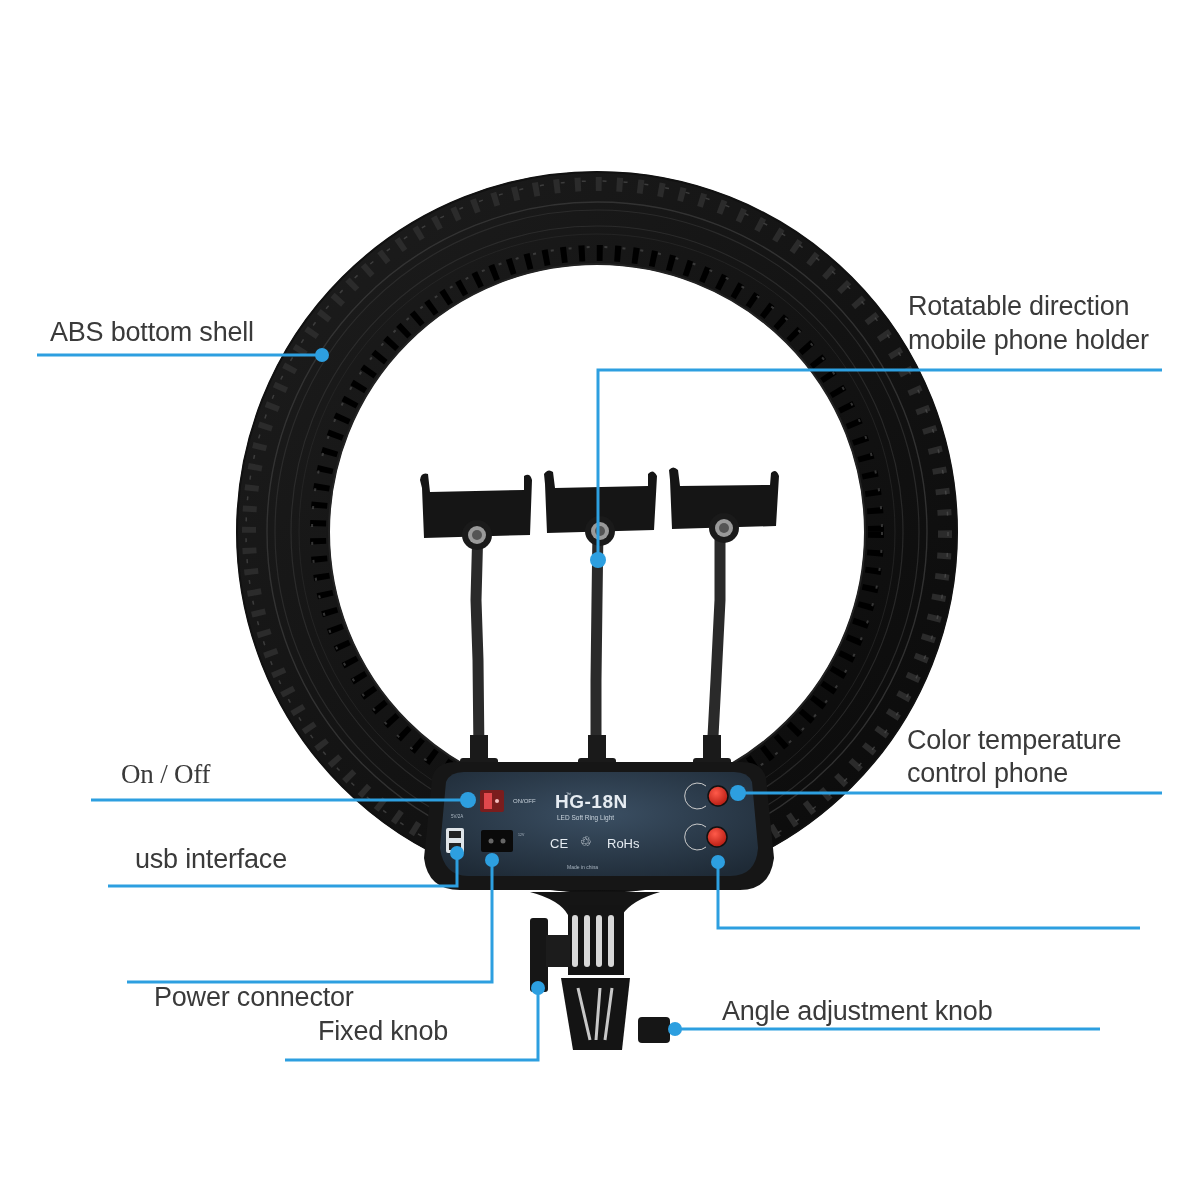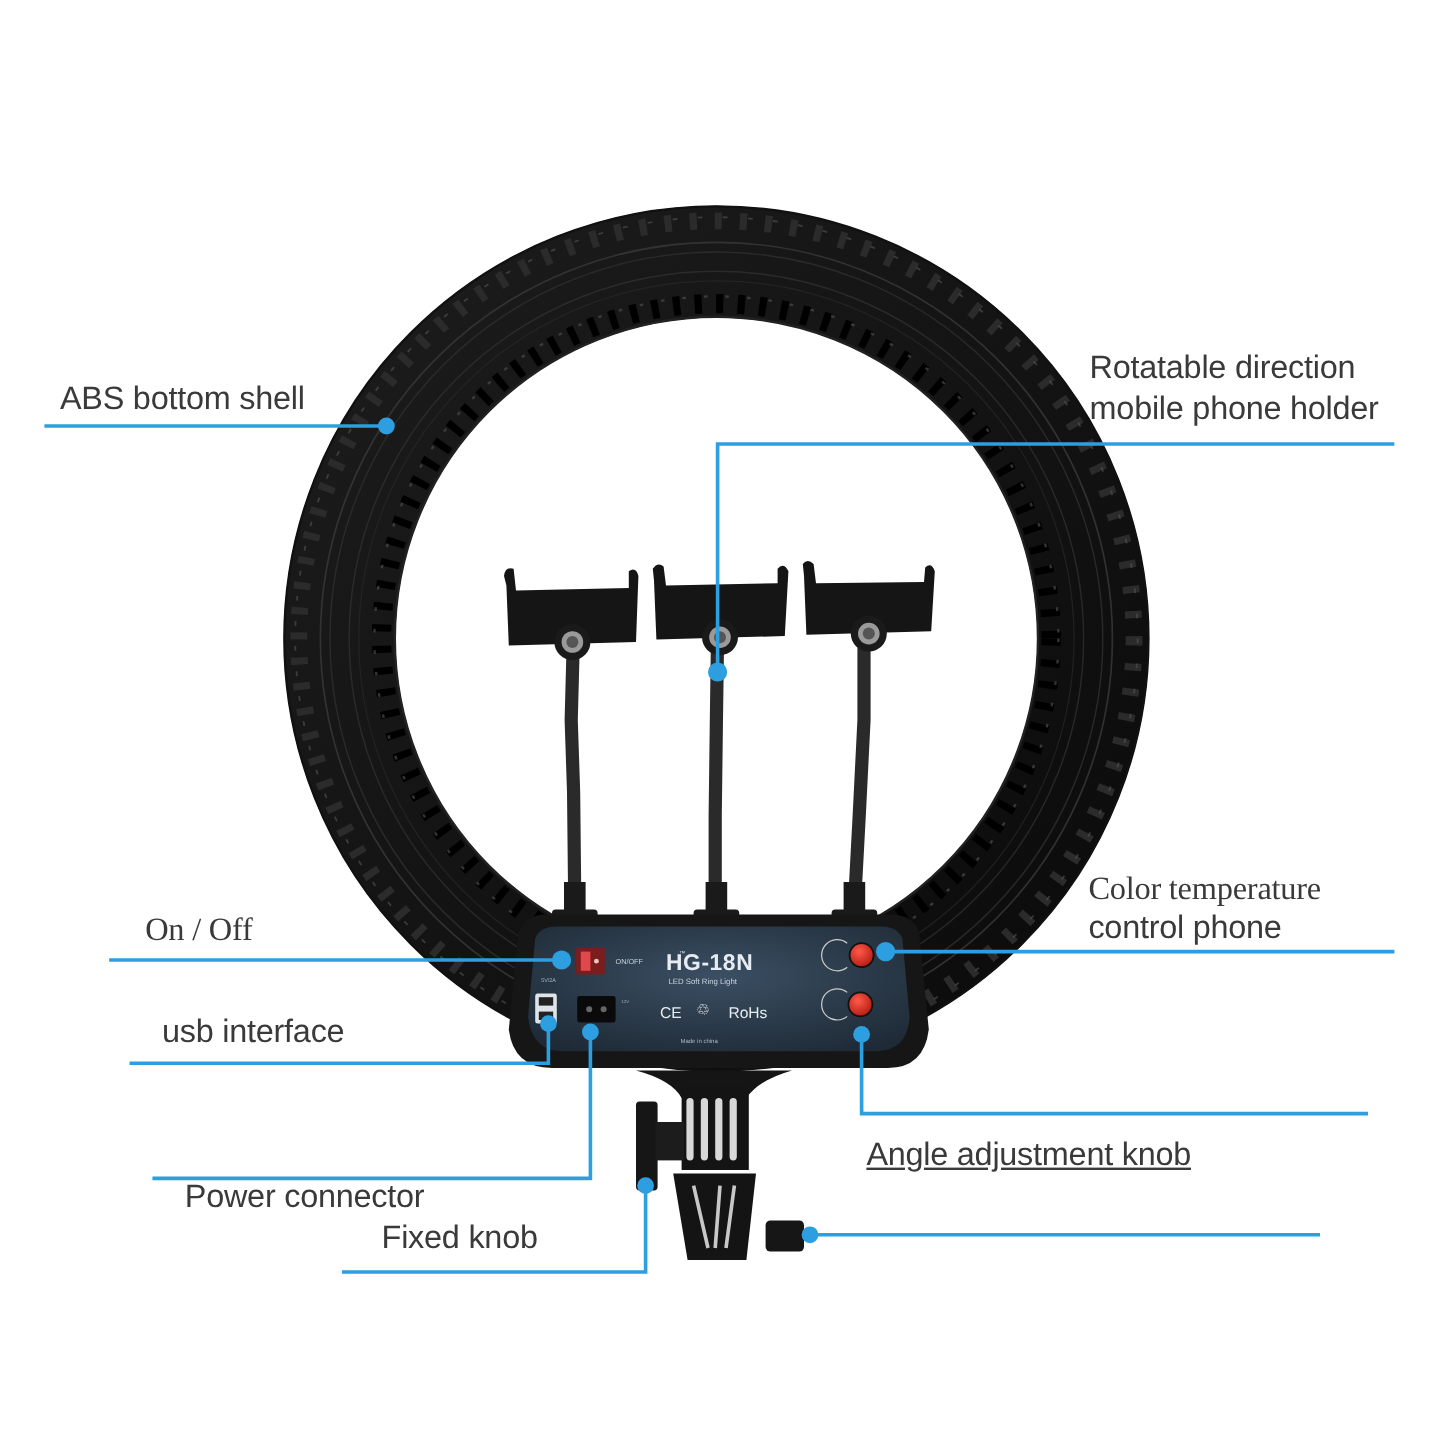--- a/index.html
+++ b/index.html
@@ -181,18 +181,18 @@
 <div class="label" style="left:908px; top:324px;">mobile phone holder</div>
 
 <div class="label" style="left:121px; top:758px;font-family:Liberation Serif, serif;">On / Off</div>
 
 <div class="label" style="left:135px; top:843px;">usb interface</div>
 
 <div class="label" style="left:154px; top:981px;">Power connector</div>
 
 <div class="label" style="left:318px; top:1015px;">Fixed knob</div>
 
-<div class="label" style="left:907px; top:724px;font-family:Liberation Serif, serif;">Color temperature</div>
+<div class="label" style="left:907px; top:724px;">Color temperature</div>
 <div class="label" style="left:907px; top:757px;">control phone</div>
 
 
-<div class="label" style="left:722px; top:946px;text-decoration:underline;">Angle adjustment knob</div>
+<div class="label" style="left:722px; top:995px;">Angle adjustment knob</div>
 </div>
 
 </body></html>

